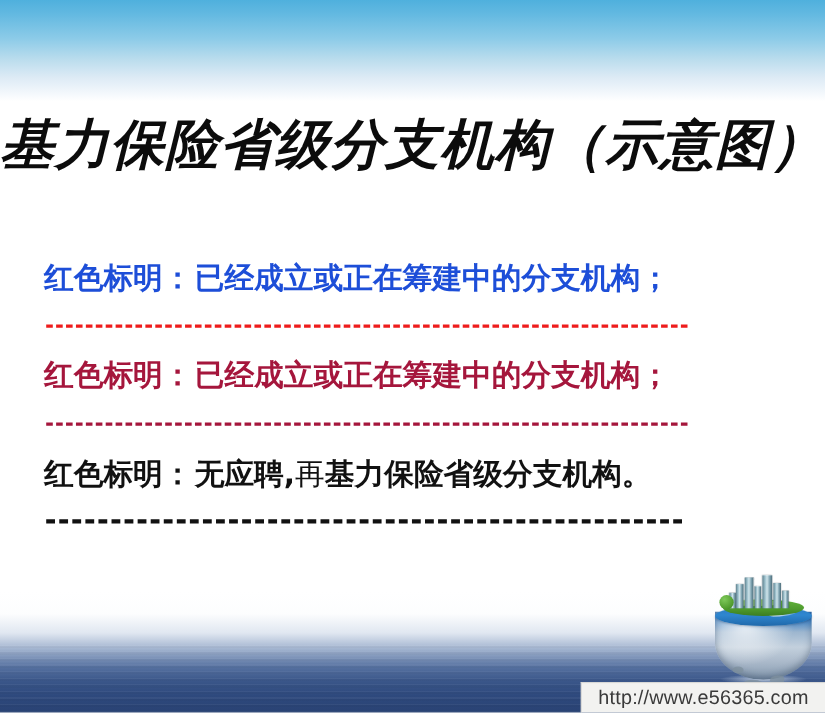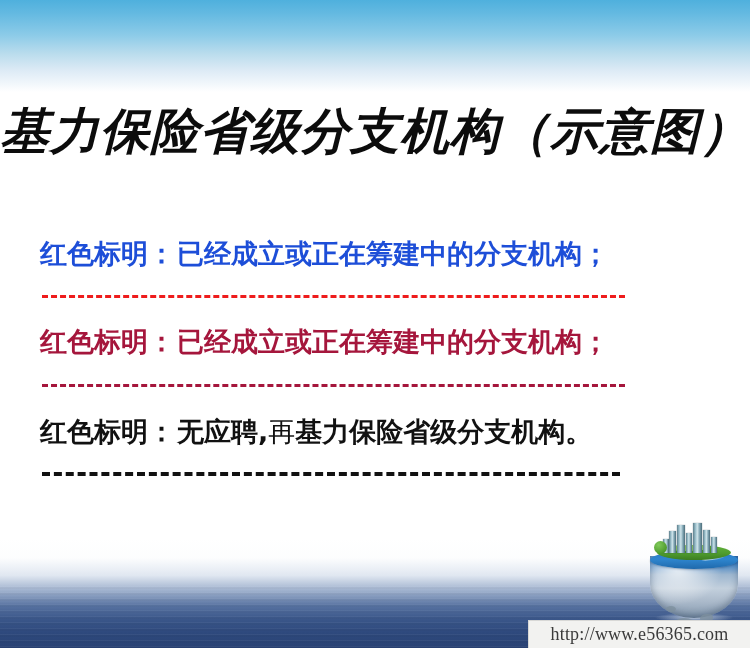--- a/index.html
+++ b/index.html
@@ -216,21 +216,21 @@
     position:absolute; left:528px; top:620px;
     width:222px; height:28px;
     background:#f2f2f0;
     border-top:1px solid #d8d8d6;
     border-left:1px solid #d8d8d6;
     display:flex;
     align-items:center;
     justify-content:center;
   }
   #watermark-text {
-    font-family:Liberation Serif, serif;
+    font-family:Liberation Sans, sans-serif;
     font-size:18px;
     color:#3a3a3a;
     letter-spacing:.2px;
     white-space:nowrap;
   }
 </style>
 </head>
 <body>
 
 <div id="slide">

